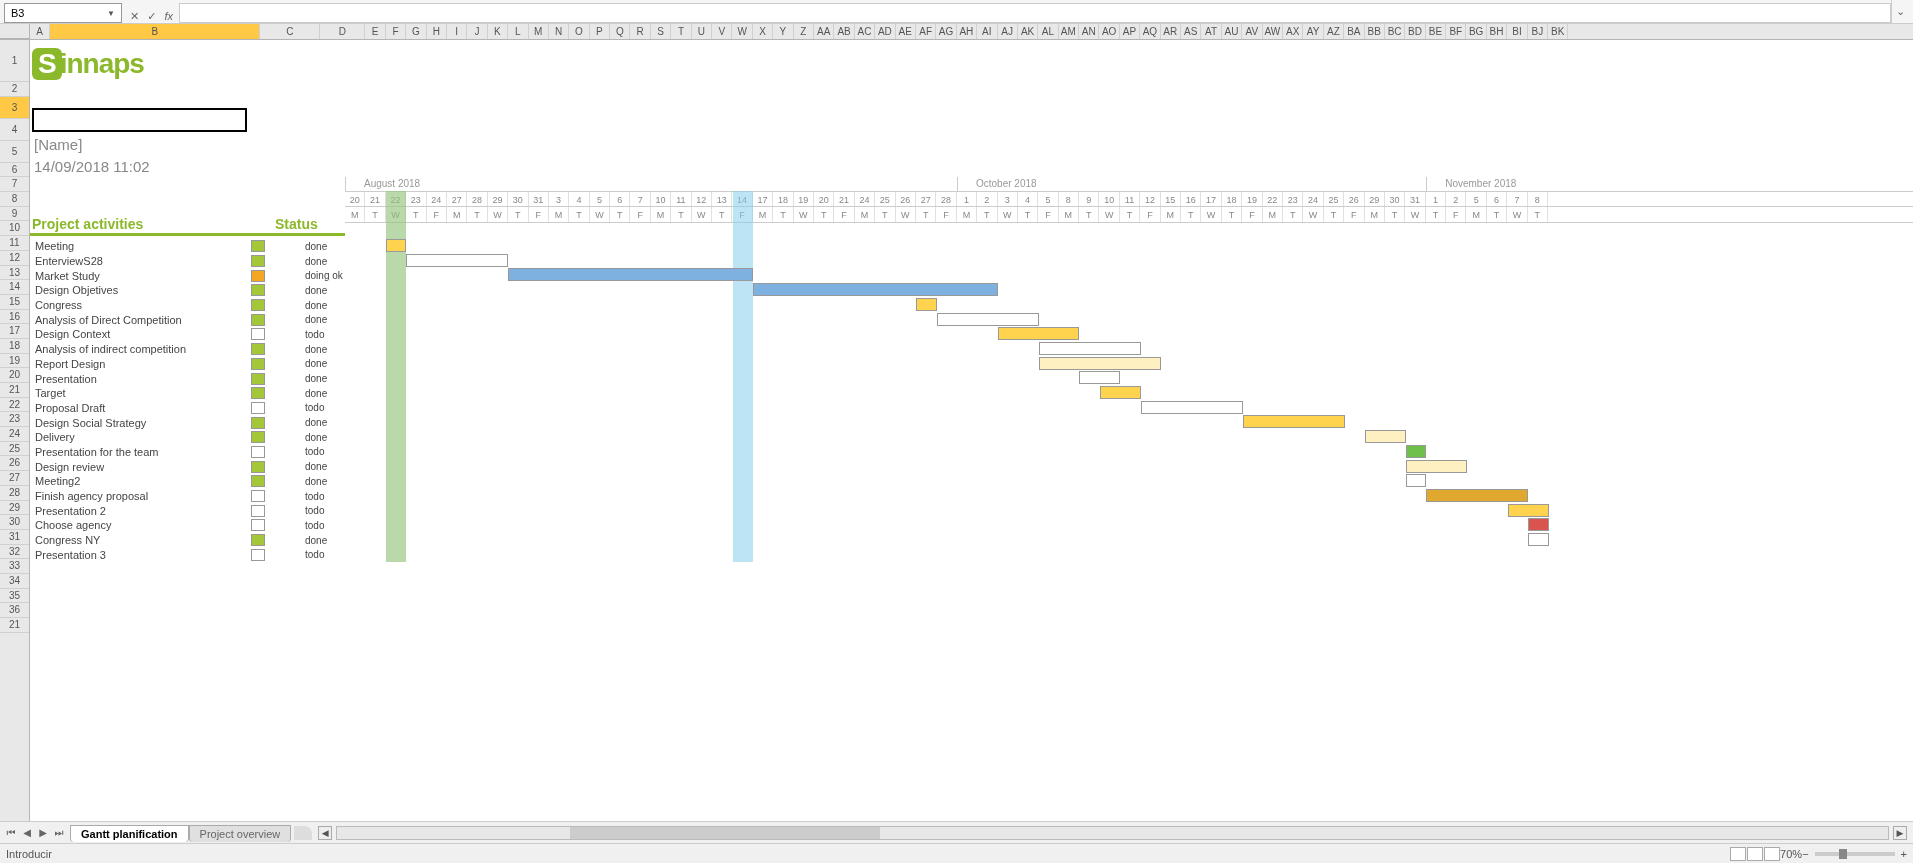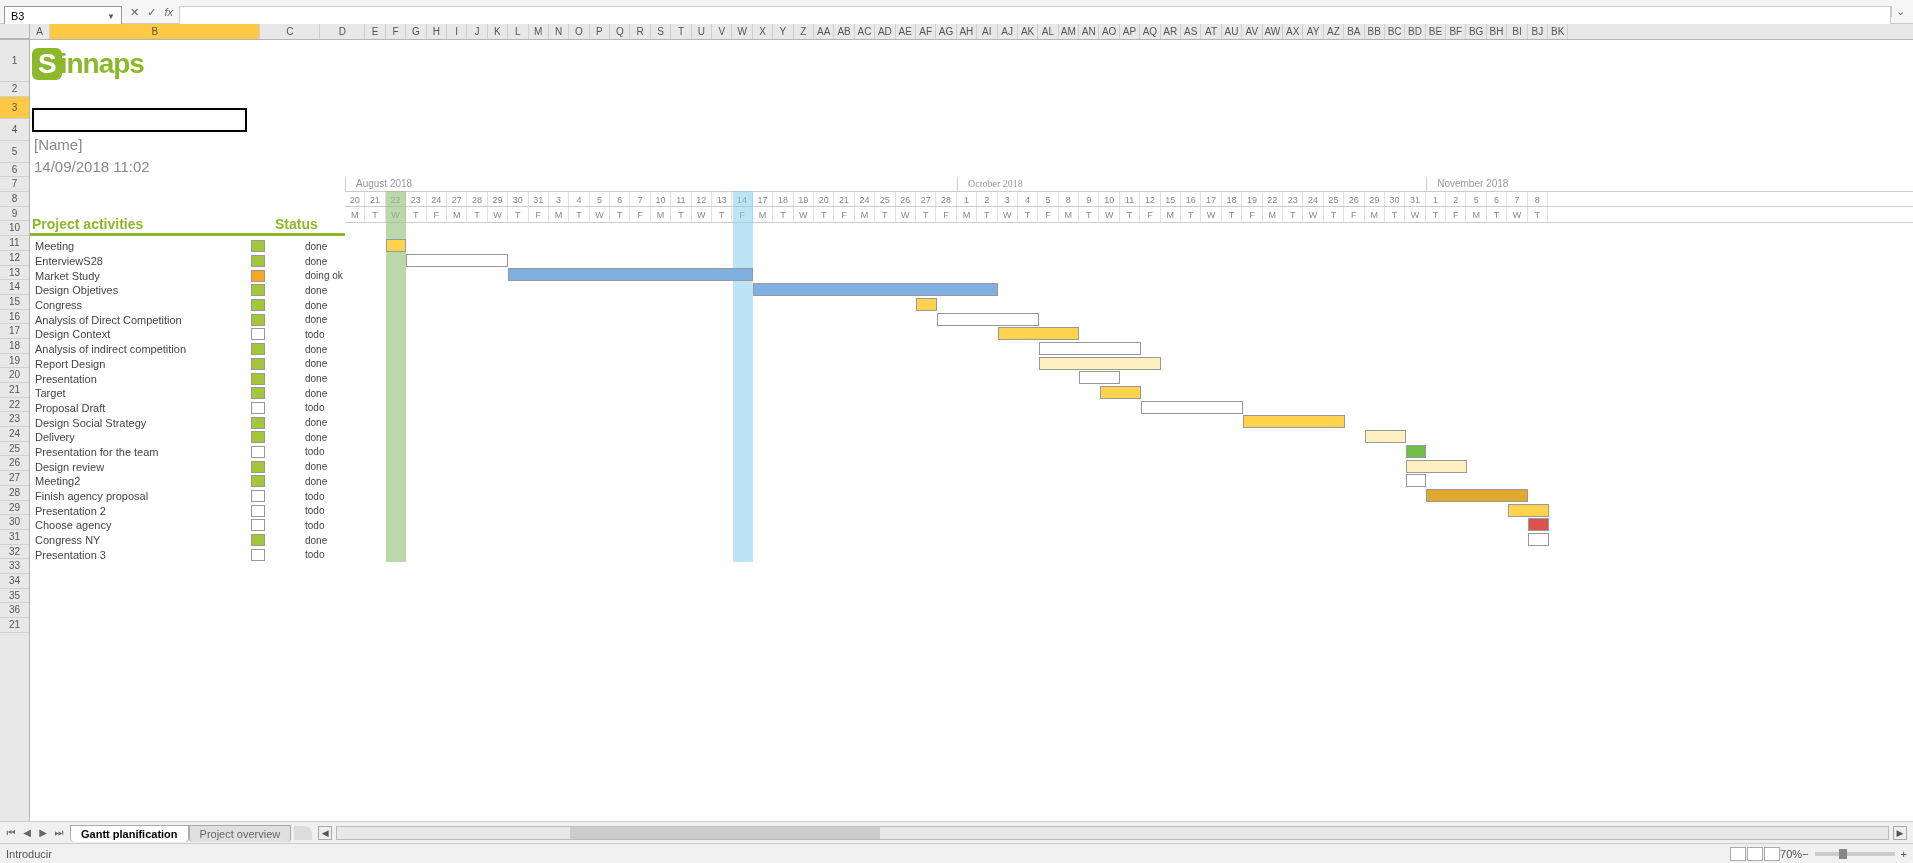--- a/index.html
+++ b/index.html
@@ -1,17 +1,17 @@
 <!DOCTYPE html>
 <html><head>
 <meta charset="utf-8">
 <style>
 * { box-sizing: border-box; margin: 0; padding: 0; font-family: Arial, sans-serif; }
 body { background: #fff; font-size: 11px; overflow: hidden; user-select: none; }
-.formula-bar { height: 24px; background: #f5f5f5; border-bottom: 1px solid #ccc; display: flex; align-items: flex-start; padding: 6px 4px; }
+.formula-bar { height: 24px; background: #f5f5f5; border-bottom: 1px solid #ccc; display: flex; align-items: flex-end; padding: 0 4px; }
 .name-box { width: 118px; height: 20px; background: #fff; border: 1px solid #999; display: flex; align-items: center; padding: 0 6px; font-size: 11px; }
 .name-box .dropdown-btn { margin-left: auto; font-size: 8px; color: #555; }
 .formula-icons { margin-left: 6px; display: flex; gap: 4px; color: #666; }
 .formula-icons span { cursor: pointer; padding: 0 2px; }
 .formula-input { flex: 1; height: 20px; background: #fff; border: 1px solid #ccc; margin-left: 4px; padding: 0 4px; }
 .formula-toggle { width: 18px; text-align: center; color: #666; border-left: 1px solid #ccc; height: 100%; display: flex; align-items: center; justify-content: center; }
 .grid-wrap { position: relative; height: calc(100vh - 24px - 22px - 20px); overflow: hidden; }
 .col-headers { display: flex; height: 16px; background: #e8e8e8; border-bottom: 1px solid #b5b5b5; }
 .corner { width: 30px; min-width: 30px; background: #e8e8e8; border-right: 1px solid #b5b5b5; border-bottom: 1px solid #b5b5b5; }
 .col-head { min-width: 20.4px; width: 20.4px; text-align: center; font-size: 10px; color: #555; border-right: 1px solid #d0d0d0; line-height: 16px; background: #e8e8e8; }
@@ -34,21 +34,21 @@
 .headers-row { position: absolute; top: 176px; left: 0; width: 315px; border-bottom: 3px solid #8cb82b; height: 20px; display: flex; gap: 6px; }
 .ph-activities { flex: 1; font-size: 14px; font-weight: bold; color: #8cb82b; padding-left: 2px; }
 .ph-status { width: 70px; font-size: 14px; font-weight: bold; color: #8cb82b; }
 .activity-list { position: absolute; top: 199px; left: 3px; width: 315px; }
 .activity-row { height: 14.7px; display: flex; align-items: center; font-size: 11px; color: #444; }
 .act-name { width: 218px; padding-left: 2px; white-space: nowrap; overflow: hidden; }
 .act-color { width: 14px; height: 12px; }
 .act-status { flex: 1; padding-left: 2px; font-size: 10px; margin-left: 38px; }
 .gantt { position: absolute; left: 315px; top: 0; right: 0; }
 .month-row { position: absolute; top: 137px; left: 0; right: 0; height: 14px; display:flex; }
-.month-lbl { font-size: 10px; color: #999; border-left: 1px solid #ccc; padding-left: 10px; height: 14px; line-height: 14px; }
+.month-lbl { font-size: 10px; color: #999; border-left: 1px solid #ccc; padding-left: 18px; height: 14px; line-height: 14px; }
 .day-row { position: absolute; top: 151px; left: 0; right: 0; height: 16px; display: flex; border-top: 1px solid #ccc; border-bottom: 1px solid #ccc; }
 .day-cell { min-width: 20.4px; width: 20.4px; text-align: center; font-size: 9px; color: #888; border-right: 1px solid #e0e0e0; line-height: 16px; }
 .dow-row { position: absolute; top: 167px; left: 0; right: 0; height: 16px; display: flex; border-bottom: 1px solid #ccc; }
 .dow-cell { min-width: 20.4px; width: 20.4px; text-align: center; font-size: 9px; color: #888; border-right: 1px solid #e0e0e0; line-height: 16px; }
 .today-col { position: absolute; top: 151px; width: 20.4px; background: rgba(135, 206, 235, 0.55); }
 .green-col { position: absolute; top: 151px; width: 20.4px; background: rgba(148, 196, 125, 0.65); }
 .bars { position: absolute; top: 199px; left: 0; right: 0; }
 .bar { position: absolute; height: 13px; border: 1px solid #999; }
 .sheet-tabs { height: 22px; background: #f0f0f0; border-top: 1px solid #ccc; display: flex; align-items: center; }
 .tab-nav { display: flex; padding: 0 4px; gap: 2px; }
@@ -313,21 +313,21 @@
             <div class="activity-row">
               <div class="act-name">Presentation 3</div>
               <div class="act-color" style="background: rgb(255, 255, 255); border: 1px solid rgb(153, 153, 153);"></div>
               <div class="act-status">todo</div>
             </div>
           </div>
       </div>
       <div class="gantt">
         <div class="month-row" id="month-row">
             <div class="month-lbl" style="width: 612px;">August 2018</div>
-            <div class="month-lbl" style="width: 469.2px; font-family: Liberation Serif, serif;">October 2018</div>
+            <div class="month-lbl" style="width: 469.2px;">October 2018</div>
             <div class="month-lbl" style="width: 122.4px;">November 2018</div>
           </div>
         <div class="day-row" id="day-row">
             <div class="day-cell">20</div>
             <div class="day-cell">21</div>
             <div class="day-cell">22</div>
             <div class="day-cell">23</div>
             <div class="day-cell">24</div>
             <div class="day-cell">27</div>
             <div class="day-cell">28</div>

